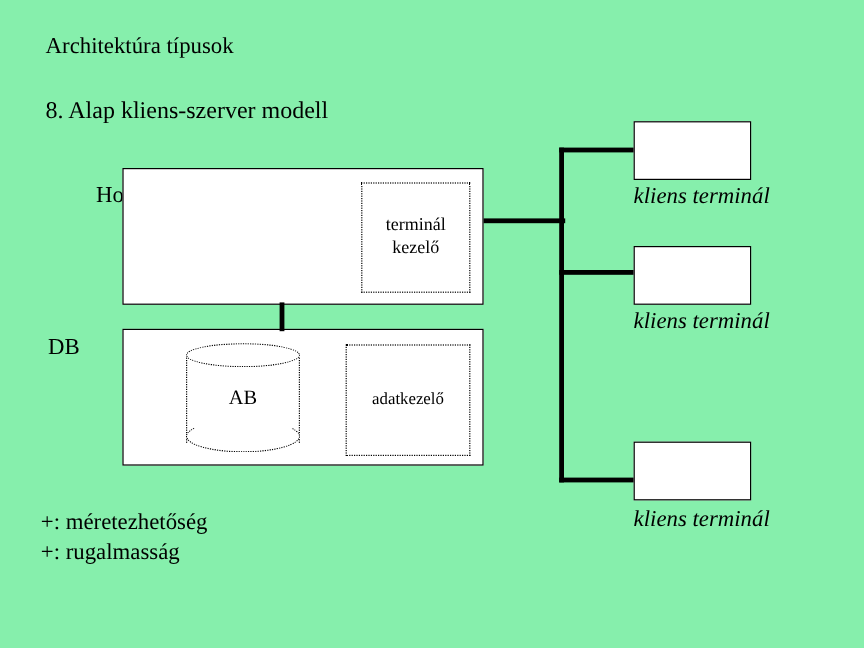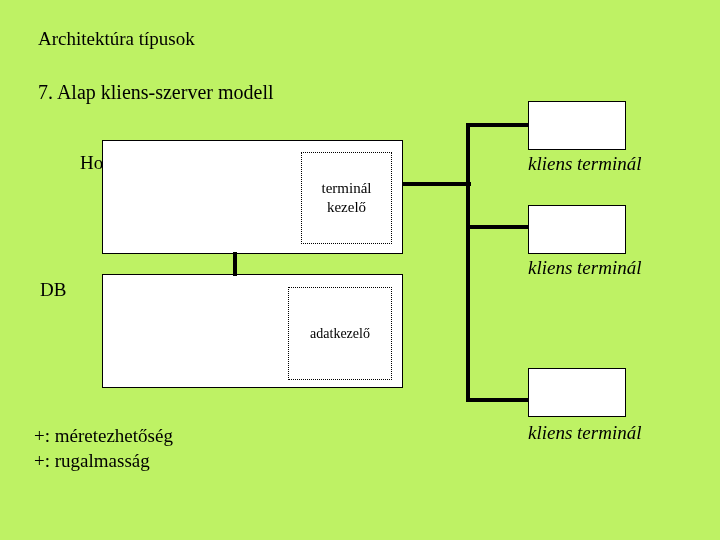--- a/index.html
+++ b/index.html
@@ -4,21 +4,21 @@
 <style>
   html, body {
     margin: 0;
     padding: 0;
     background: #ffffff;
   }
   #slide {
     position: relative;
     width: 720px;
     height: 540px;
-    background: #bef264;
+    background: #86efac;
     overflow: hidden;
     font-family: "Liberation Serif", "DejaVu Serif", serif;
     color: #000000;
   }
 
   
   .title {
     position: absolute;
     left: 38px;
     top: 27px;
@@ -176,38 +176,44 @@
   #term-label-1 { top: 152px; }
   #term-label-2 { top: 256px; }
   #term-label-3 { top: 421px; }
 </style>
 </head>
 <body>
 
 <div id="slide">
 
   <div class="title">Architektúra típusok</div>
-  <div class="subtitle">7. Alap kliens-szerver modell</div>
+  <div class="subtitle">8. Alap kliens-szerver modell</div>
 
   <div class="side-label" id="host-label">Host</div>
   <div class="side-label" id="db-label">DB</div>
 
   <div class="solid-box" id="host-box"></div>
   <div class="solid-box" id="db-box"></div>
 
 
   <div class="dotted-box" id="datamgr-box">
     <span>adatkezelő</span>
   </div>
 
   <div class="dotted-box" id="termmgr-box">
     <span style="white-space:pre-line">terminál
 kezelő</span>
   </div>
 
+  <div id="cylinder">
+    <div id="cyl-body"></div>
+    <div id="cyl-bottom"></div>
+    <div id="cyl-top"></div>
+    <div id="cyl-text">AB</div>
+  </div>
 
   <div class="conn-v" id="host-db-link"></div>
   <div class="conn-h" id="host-bus-link"></div>
   <div class="conn-v" id="bus-line"></div>
   <div class="conn-h" id="branch-1"></div>
   <div class="conn-h" id="branch-2"></div>
   <div class="conn-h" id="branch-3"></div>
 
   <div class="term-box" id="term-box-1"></div>
   <div class="term-label" id="term-label-1">kliens terminál</div>

